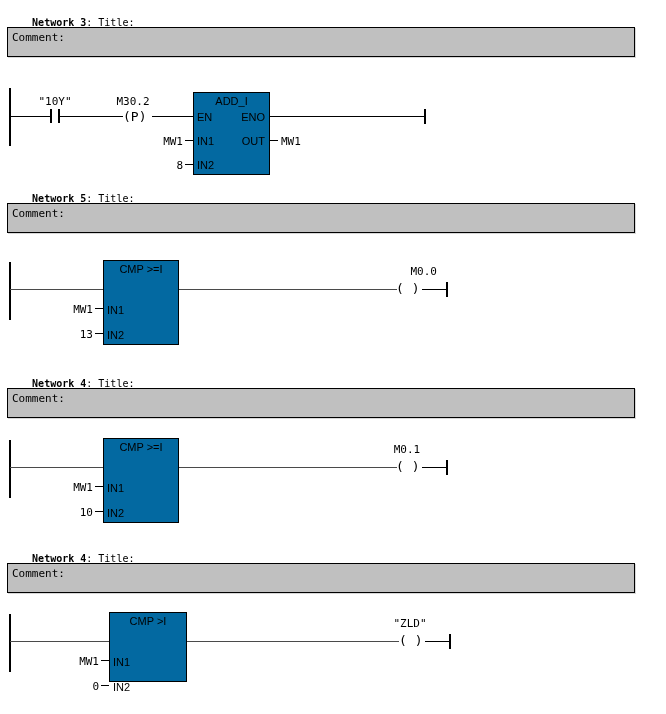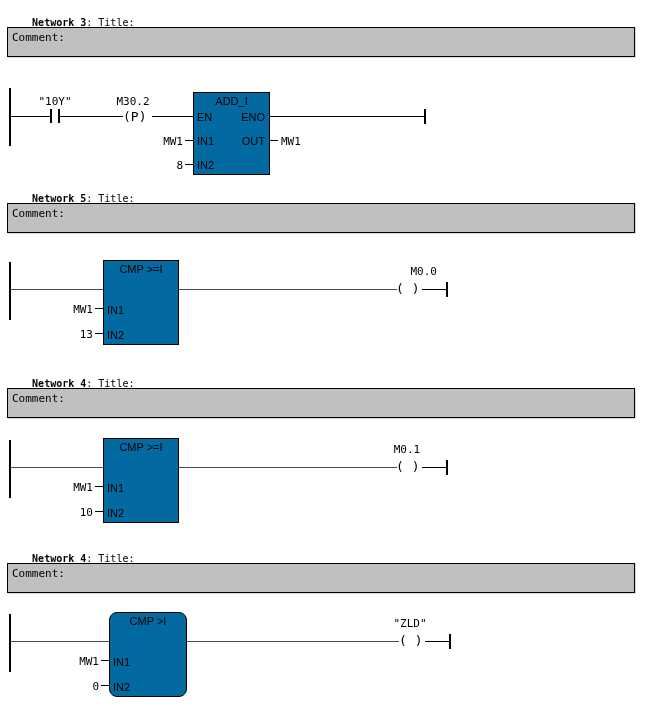--- a/index.html
+++ b/index.html
@@ -231,21 +231,21 @@
 
   <div class="comment-bar" style="top:563px;">
     <span class="ctext">Comment:</span>
   </div>
 
   <div class="rung-area">
     <div class="rail" style="left:9px;top:614px;height:58px;"></div>
 
     <div class="wire" style="left:10px;top:641px;width:99px;"></div>
 
-    <div class="fbox" style="left:109px;top:612px;width:78px;height:85px;border-radius:8px;">
+    <div class="fbox" style="left:109px;top:612px;width:78px;height:70px;">
       <span class="fname">CMP &gt;I</span>
       <span class="pin left" style="top:43px;">IN1</span>
       <span class="pin left" style="top:68px;">IN2</span>
     </div>
 
     <div class="operand r" style="left:41px;top:655px;width:58px;">MW1</div>
     <div class="pinstub" style="left:101px;top:660px;"></div>
 
     <div class="operand r" style="left:41px;top:680px;width:58px;">0</div>
     <div class="pinstub" style="left:101px;top:685px;"></div>

